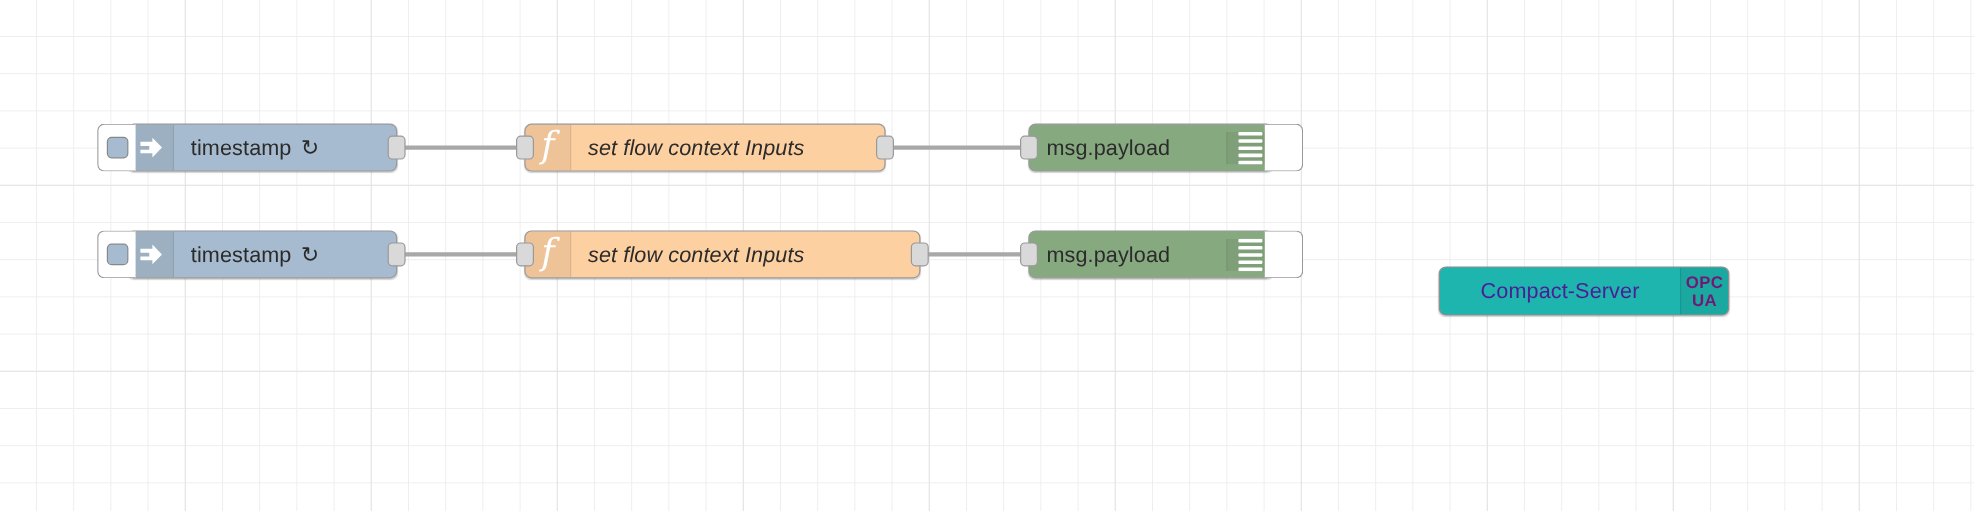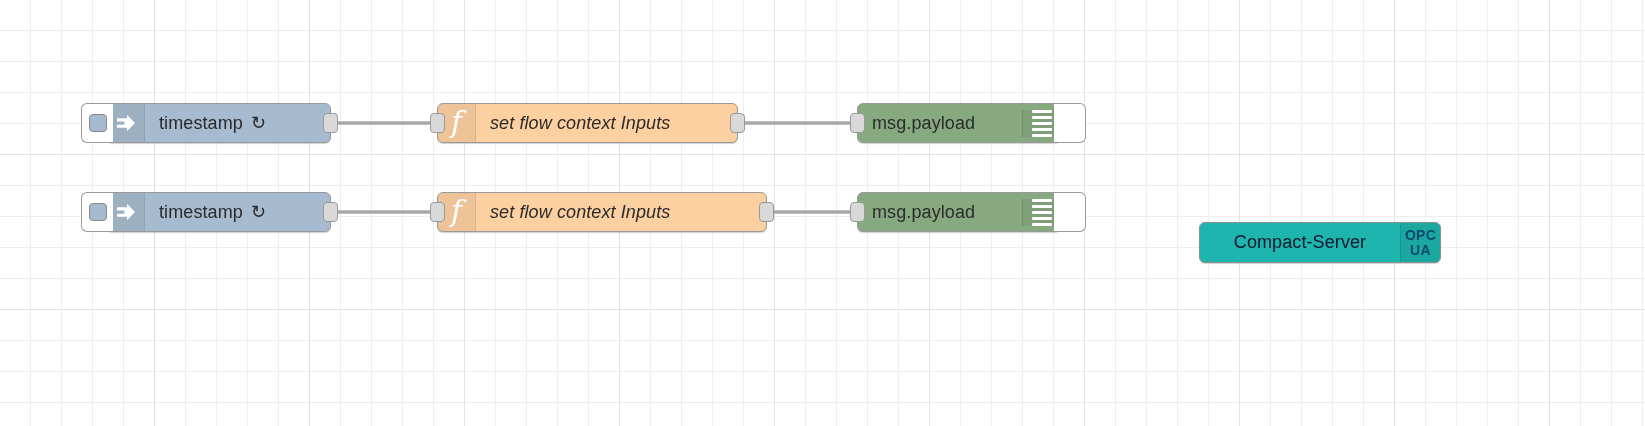--- a/index.html
+++ b/index.html
@@ -177,33 +177,33 @@
     border-radius: 0 6px 6px 0;
     z-index: 0;
   }
 
   
   .node.opcua {
     background: #1eb5ae;
     border-color: #8f8f8f;
   }
   .node.opcua .node-label {
-    color: #0f172a;
+    color: #4c1d95;
     justify-content: center;
   }
   .opc-badge {
     width: 40px;
     flex: 0 0 40px;
     display: flex;
     flex-direction: column;
     align-items: center;
     justify-content: center;
     background: rgba(0,0,0,.07);
     border-left: 1px solid rgba(0,0,0,.10);
-    color: #0c4a6e;
+    color: #701a75;
     font-size: 14px;
     font-weight: bold;
     line-height: 1.02;
     letter-spacing: .3px;
   }
 </style>
 </head>
 <body>
 
 <div id="canvas">

